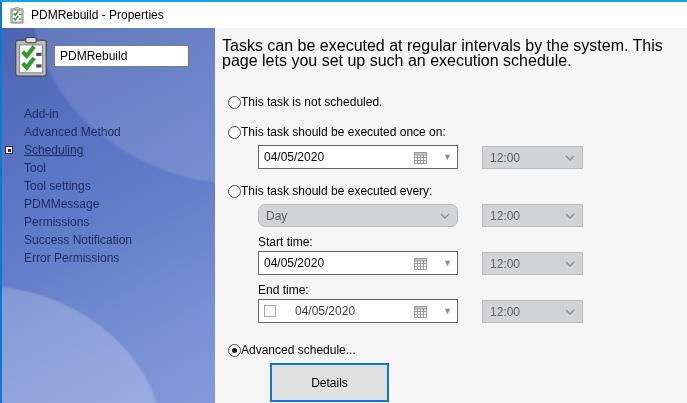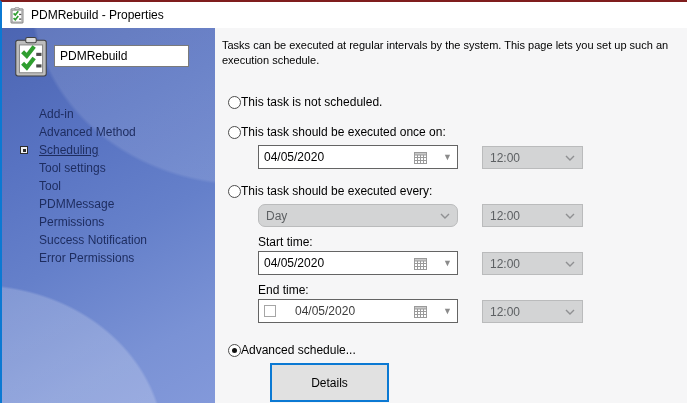--- a/index.html
+++ b/index.html
@@ -1,19 +1,19 @@
 <!DOCTYPE html>
 <html><head>
 <meta charset="utf-8">
 <style>
   * { margin:0; padding:0; box-sizing:border-box; }
   body { font-family:"Liberation Sans", sans-serif; background:#ffffff; }
   .window {
     position:relative; width:687px; height:403px; background:#ffffff;
-    border-top:2px solid #7f1d1d; border-left:2px solid #0b79d3; overflow:hidden;
+    border-top:2px solid #0ea5e9; border-left:2px solid #0b79d3; overflow:hidden;
   }
   
   .titlebar {
     position:absolute; left:0; top:0; width:100%; height:26px; background:#ffffff;
     display:flex; align-items:center; padding-left:8px; gap:7px;
   }
   .title-text { font-size:12px; color:#000000; }
   
   .sidebar {
     position:absolute; left:0; top:26px; width:213px; bottom:0;
@@ -22,32 +22,32 @@
       radial-gradient(ellipse 380px 330px at 115% -8%, rgba(255,255,255,0.12) 0 56%, transparent 57%),
       linear-gradient(152deg, #4c65b2 0%, #5873c2 30%, #6580ca 55%, #7a92d5 82%, #8399da 100%);
   }
   .task-icon-large { position:absolute; left:12px; top:8px; }
   .task-name-input {
     position:absolute; left:52px; top:17px; width:135px; height:22px;
     border:1px solid #7a7a7a; background:#ffffff; font-family:"Liberation Sans",sans-serif;
     font-size:12px; color:#000000; padding:0 5px; outline:none;
   }
   .nav { position:absolute; left:0; top:77px; width:100%; }
-  .nav-item { display:flex; align-items:center; height:18px; padding-left:18px; cursor:pointer; }
+  .nav-item { display:flex; align-items:center; height:18px; padding-left:3px; cursor:pointer; }
   .nav-ind {
     visibility:hidden; width:8px; height:8px; border:1px solid #2c2c2c; background:#eef0f4;
     margin-right:11px; display:inline-flex; align-items:center; justify-content:center; flex:none;
   }
   .nav-ind-dot { width:3px; height:3px; background:#2c2c2c; }
   .nav-item.on .nav-ind { visibility:visible; }
   .nav-label { font-size:12px; color:#1d2c5f; white-space:nowrap; }
   .nav-item.on .nav-label { text-decoration:underline; }
   
   .main { position:absolute; left:213px; top:26px; right:0; bottom:0; background:#f6f6f7; }
-  .desc { position:absolute; left:7px; top:10px; width:456px; font-size:11px; line-height:15px; color:#000000; }
+  .desc { position:absolute; left:7px; top:10px; width:456px; font-size:16px; line-height:15px; color:#000000; }
   .radio-row { position:absolute; left:13px; display:flex; align-items:center; }
   .radio {
     width:13px; height:13px; border:1px solid #4d4d4d; border-radius:50%;
     background:#ffffff; position:relative; flex:none;
   }
   .radio.on::after { content:""; position:absolute; inset:3px; background:#111111; border-radius:50%; }
   .radio-label { font-size:12px; color:#000000; white-space:nowrap; }
   .field-label { position:absolute; font-size:12px; color:#000000; }
   .datepicker {
     position:absolute; width:200px; height:24px; background:#ffffff; border:1px solid #646464;
@@ -121,27 +121,27 @@
       <div class="nav-item on">
         <span class="nav-ind">
             <span class="nav-ind-dot"></span>
           </span>
         <span class="nav-label">Scheduling</span>
       </div>
       <div class="nav-item">
         <span class="nav-ind">
             <span class="nav-ind-dot"></span>
           </span>
+        <span class="nav-label">Tool</span>
+      </div>
+      <div class="nav-item">
+        <span class="nav-ind">
+            <span class="nav-ind-dot"></span>
+          </span>
         <span class="nav-label">Tool settings</span>
-      </div>
-      <div class="nav-item">
-        <span class="nav-ind">
-            <span class="nav-ind-dot"></span>
-          </span>
-        <span class="nav-label">Tool</span>
       </div>
       <div class="nav-item">
         <span class="nav-ind">
             <span class="nav-ind-dot"></span>
           </span>
         <span class="nav-label">PDMMessage</span>
       </div>
       <div class="nav-item">
         <span class="nav-ind">
             <span class="nav-ind-dot"></span>

